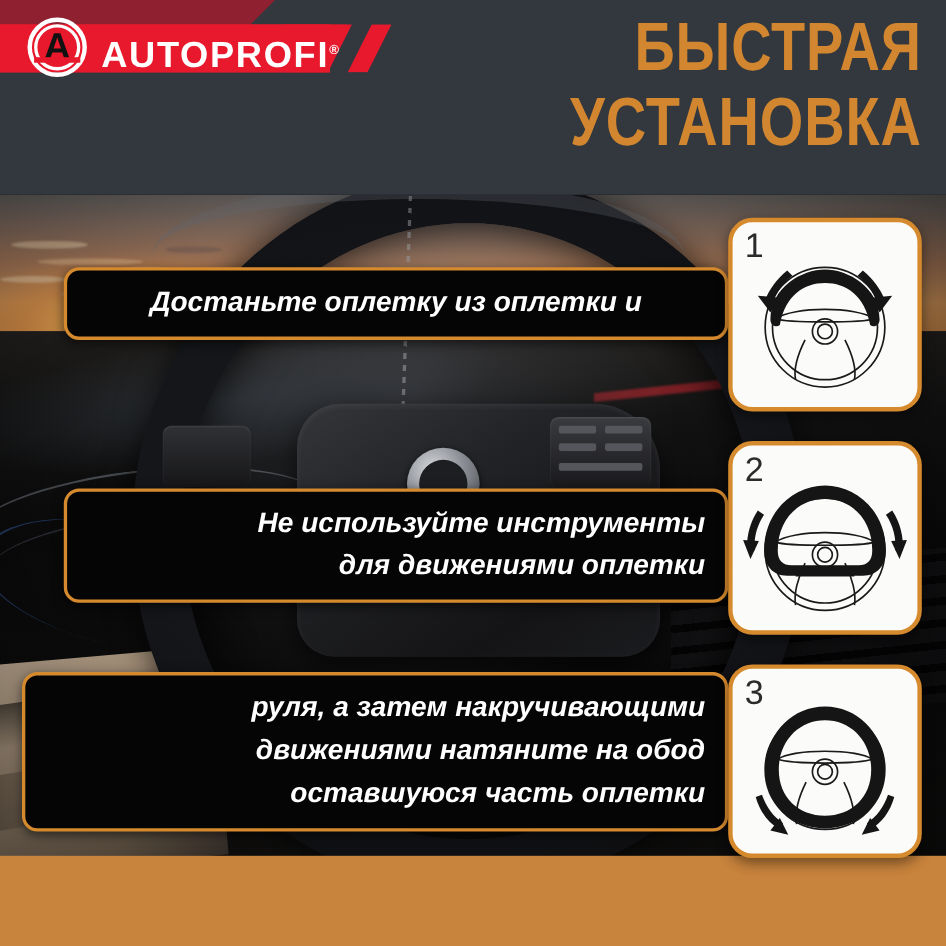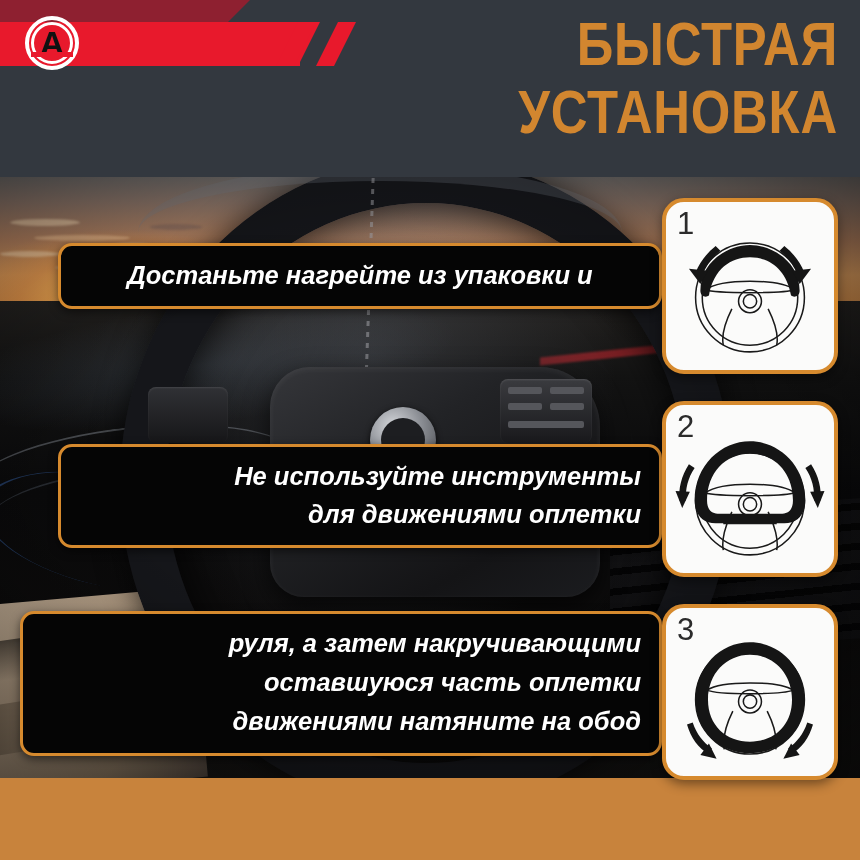--- a/index.html
+++ b/index.html
@@ -177,42 +177,43 @@
     <div class="hdr-stripe s1"></div>
     <div class="hdr-stripe s2"></div>
 
     <div class="logo-mark">
       <div class="logo-ring"></div>
       <div class="logo-ring2"></div>
       <div class="logo-A">A</div>
       <div class="logo-cut"></div>
     </div>
 
+    <div class="brand"><span>AUTOPROFI</span><sup>®</sup></div>
 
     <div class="title">
       <div>БЫСТРАЯ</div>
       <div>УСТАНОВКА</div>
     </div>
   </div>
 
   <div class="bottom"></div>
 
   <div class="tbox" id="tbox1">
-    <span class="ln">Достаньте нагрейте из упаковки и</span>
+    <span class="ln">Достаньте оплетку из оплетки и</span>
   </div>
 
   <div class="tbox" id="tbox2">
     <span class="ln">Не используйте инструменты</span>
     <span class="ln">для движениями оплетки</span>
   </div>
 
   <div class="tbox" id="tbox3">
     <span class="ln">руля, а затем накручивающими</span>
+    <span class="ln">движениями натяните на обод</span>
     <span class="ln">оставшуюся часть оплетки</span>
-    <span class="ln">движениями натяните на обод</span>
   </div>
 
   <div class="card" id="card1">
     <span class="num">1</span>
     <svg viewBox="0 0 176 176">
       <g fill="none" stroke="#1a1a1a" stroke-width="1.6">
         <circle cx="88" cy="100" r="57"></circle>
         <circle cx="88" cy="100" r="50"></circle>
         <path d="M41 92 C58 80 118 80 135 92 C124 96 52 96 41 92 Z"></path>
         <path d="M69 112 C62 126 58 140 60 150 M107 112 C114 126 118 140 116 150"></path>

